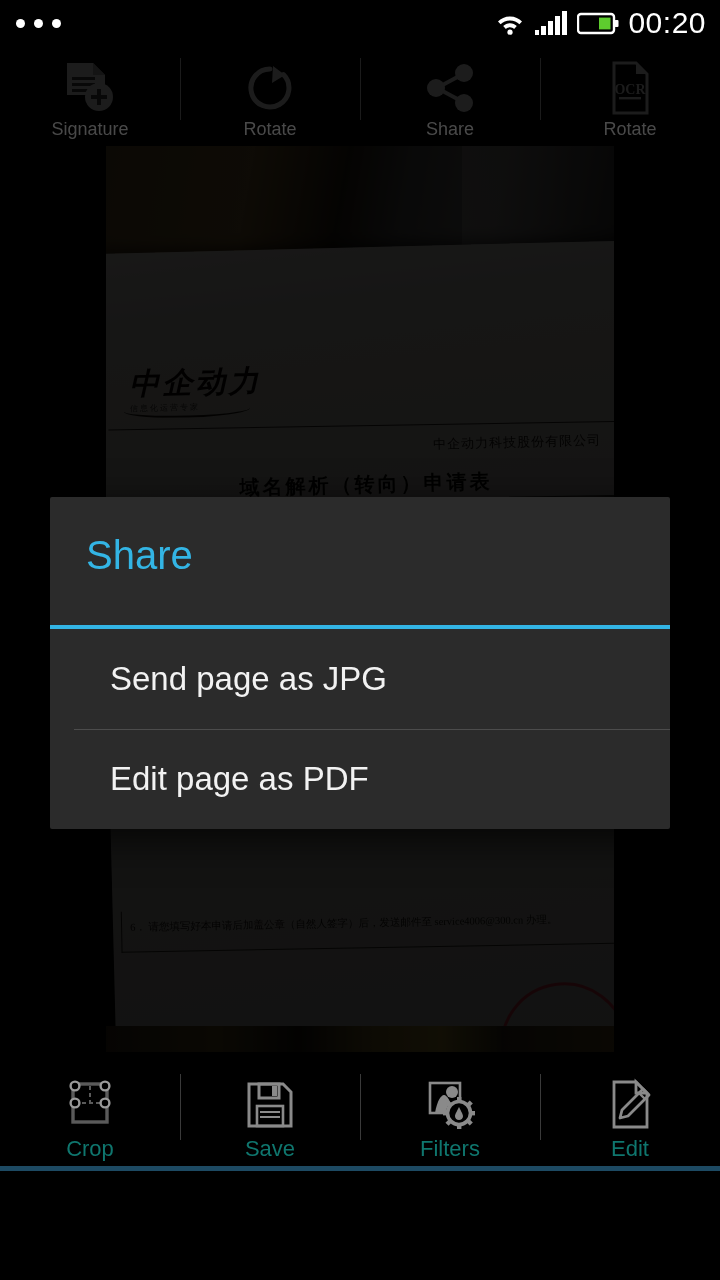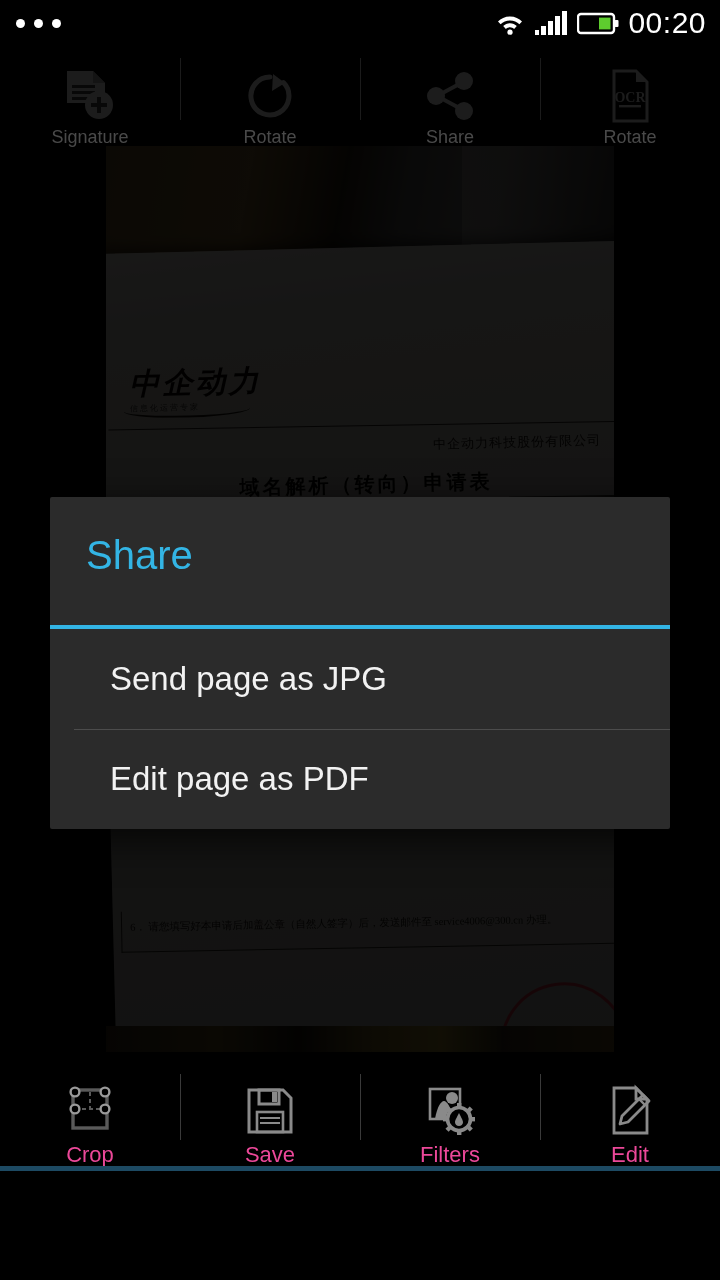--- a/index.html
+++ b/index.html
@@ -26,31 +26,31 @@
   .toolbar-top {
     position:absolute; left:0; top:46px; width:720px; height:100px;
     display:flex; background:#000;
   }
   .toolbar-bottom {
     position:absolute; left:0; top:1062px; width:720px; height:104px;
     display:flex; background:#000;
   }
   .tbtn {
     flex:1; position:relative; display:flex; flex-direction:column;
-    align-items:center; justify-content:flex-end; padding-top:6px;
+    align-items:center; justify-content:center; padding-top:6px;
   }
   .toolbar-bottom .tbtn { padding-top:10px; }
   .tbtn + .tbtn::before {
     content:""; position:absolute; left:0; top:12px; bottom:26px;
     width:1px; background:#3a3a3a;
   }
   .tbtn .glyph { height:56px; display:flex; align-items:center; justify-content:center; }
   .toolbar-bottom .tbtn .glyph { height:54px; }
   .tbtn .lbl { margin-top:4px; font-size:18px; color:#9a9a9a; line-height:1; }
-  .toolbar-bottom .tbtn .lbl { font-size:22px; color:#ec4899; margin-top:6px; }
+  .toolbar-bottom .tbtn .lbl { font-size:22px; color:#0f766e; margin-top:6px; }
 
   
   .preview {
     position:absolute; left:106px; top:146px; width:508px; height:906px;
     overflow:hidden; background:#0a0a0a;
   }
   .photo { position:absolute; inset:0; background:#050505; }
   .bg-wall {
     position:absolute; left:0; top:0; width:100%; height:130px;
     background:linear-gradient(100deg,#4a3a22 0%,#5a4526 28%,#201a12 46%,#3a3a38 58%,#545150 76%,#2a2a28 100%);

